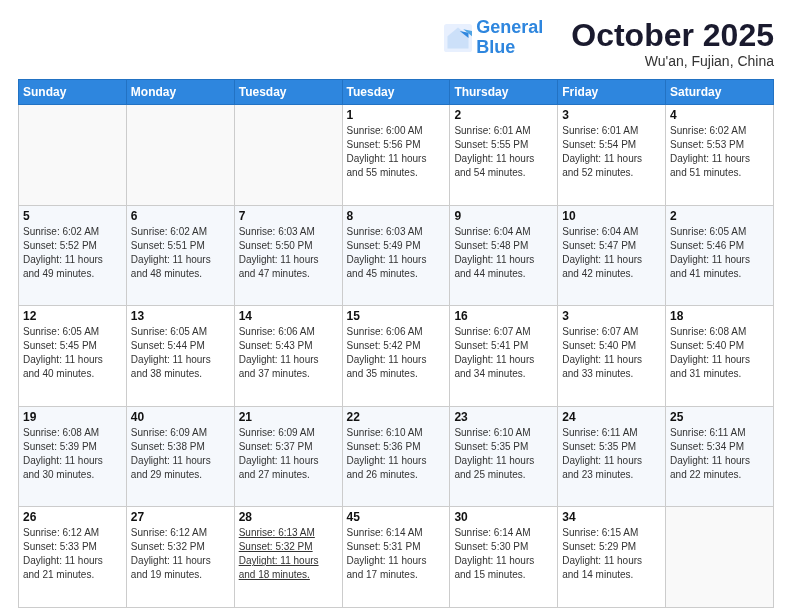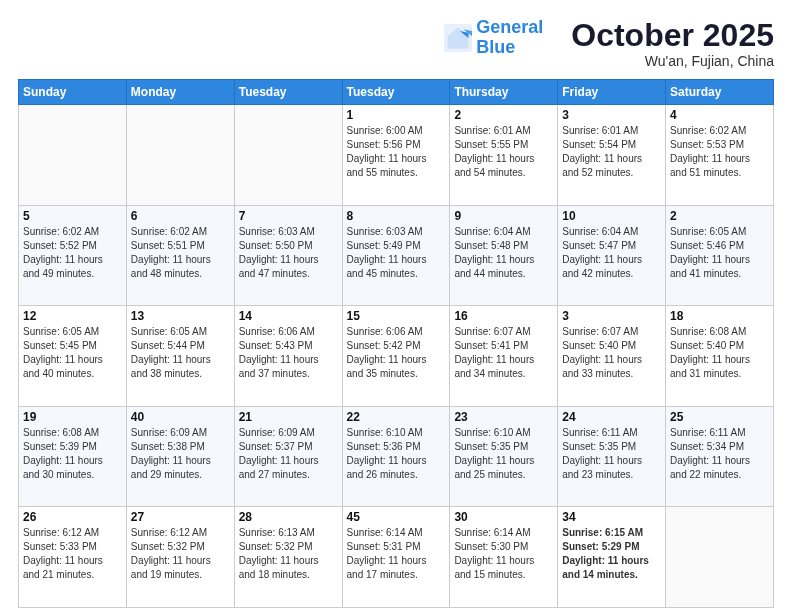--- a/index.html
+++ b/index.html
@@ -335,42 +335,42 @@
           </td>
           <td>
             <div class="day-number">27</div>
             <div class="day-info" style="white-space: pre-line;">Sunrise: 6:12 AM
 Sunset: 5:32 PM
 Daylight: 11 hours
 and 19 minutes.</div>
           </td>
           <td>
             <div class="day-number">28</div>
-            <div class="day-info" style="white-space: pre-line;">Sunrise: 6:13 AM
+            <div class="day-info" style="white-space: pre-line; text-decoration: underline;">Sunrise: 6:13 AM
 Sunset: 5:32 PM
 Daylight: 11 hours
 and 18 minutes.</div>
           </td>
           <td>
             <div class="day-number">45</div>
             <div class="day-info" style="white-space: pre-line;">Sunrise: 6:14 AM
 Sunset: 5:31 PM
 Daylight: 11 hours
 and 17 minutes.</div>
           </td>
           <td>
             <div class="day-number">30</div>
             <div class="day-info" style="white-space: pre-line;">Sunrise: 6:14 AM
 Sunset: 5:30 PM
 Daylight: 11 hours
 and 15 minutes.</div>
           </td>
           <td>
             <div class="day-number">34</div>
-            <div class="day-info" style="white-space: pre-line; font-weight: bold;">Sunrise: 6:15 AM
+            <div class="day-info" style="white-space: pre-line;">Sunrise: 6:15 AM
 Sunset: 5:29 PM
 Daylight: 11 hours
 and 14 minutes.</div>
           </td>
           <td class="empty-cell"></td>
         </tr>
       </tbody>
   </table>
 </div>
 

